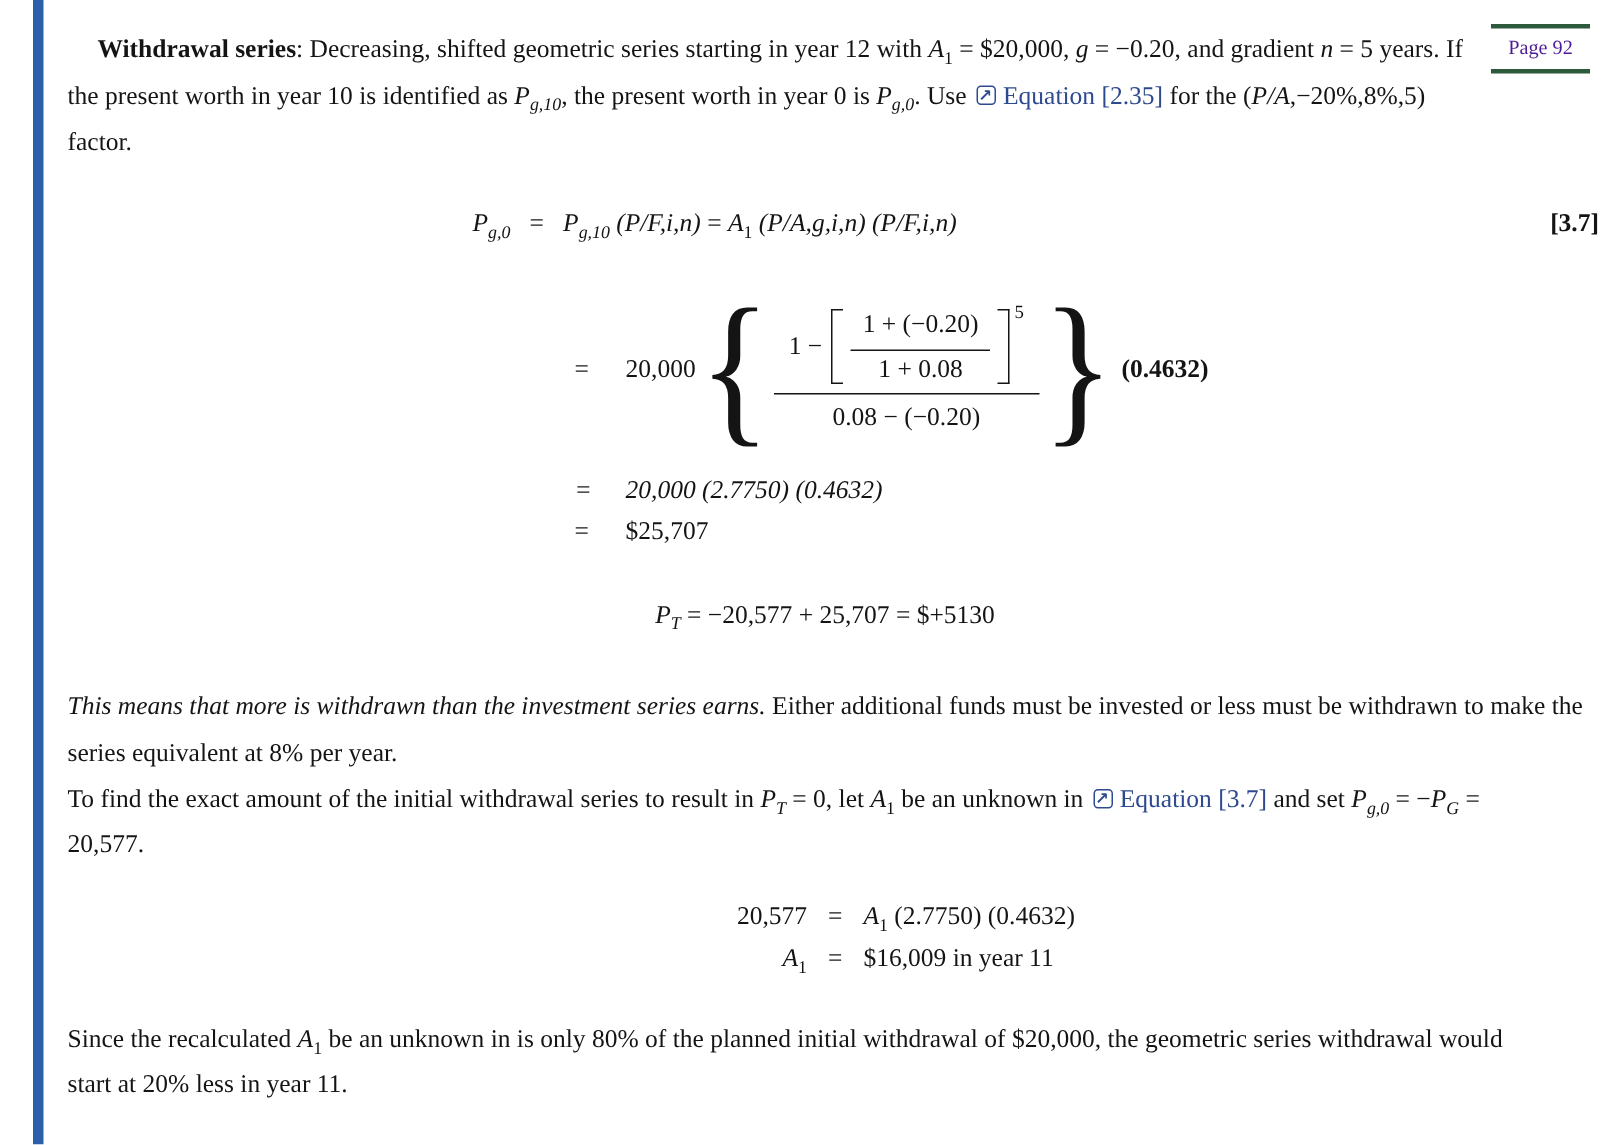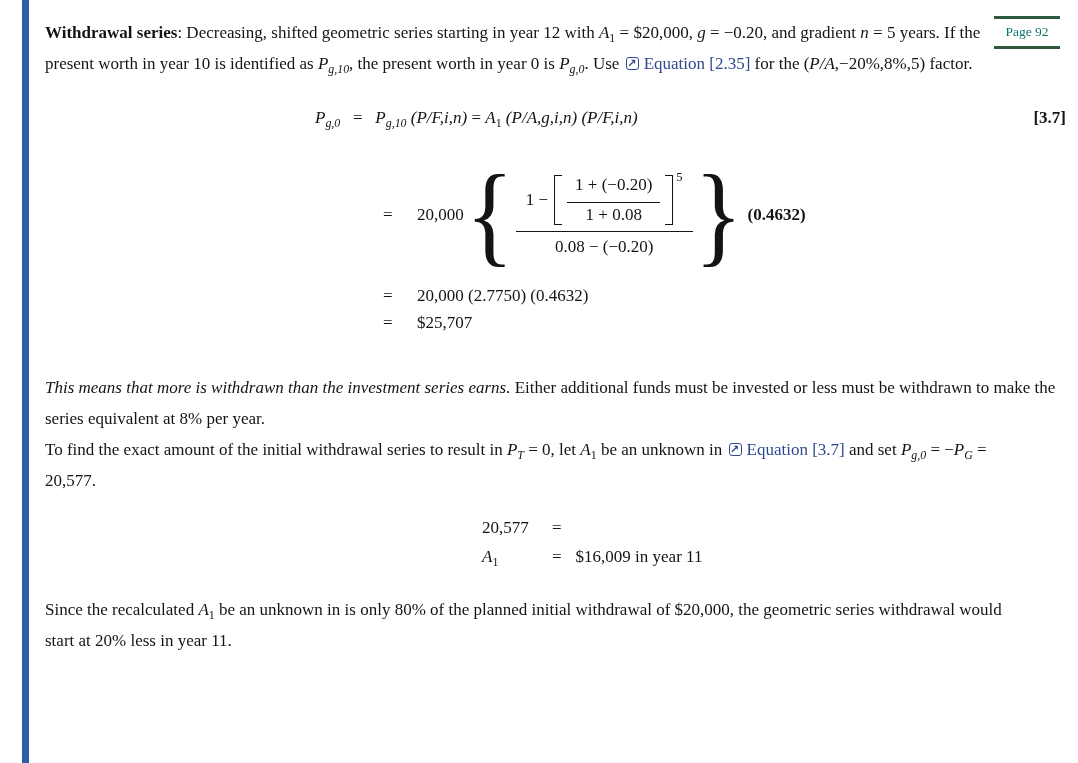--- a/index.html
+++ b/index.html
@@ -17,30 +17,30 @@
   .leftbar{
     position:absolute;left:22px;top:0;bottom:0;width:7px;
     background:var(--accent-blue);
   }
   .page{position:relative;margin-left:45px;padding-top:18px;height:763px;}
   .pagebadge{
     position:absolute;top:16px;right:18px;width:66px;
     border-top:3px solid var(--rule-green);
     border-bottom:3px solid var(--rule-green);
     padding:5px 0 6px 0;text-align:center;
-    font-size:13.5px;color:#0f766e;
+    font-size:13.5px;color:#4c1d95;
   }
   .para{line-height:1.82;}
   .p1{width:948px;}
   .p2{width:1025px;margin-top:36px;}
   .p3{width:992px;margin-top:0;}
   .p4{width:978px;margin-top:24px;}
   .pnet{margin-top:16px;}
   sub{font-size:70%;line-height:0;}
-  .seg-b{font-weight:bold;}
+  .seg-b{font-weight:bold;margin-left:20px;}
   .seg-i{font-style:italic;}
   sub.seg-isub{font-style:italic;}
   .seg-link{font-weight:normal;color:var(--link-navy);cursor:pointer;}
   .seg-icon{
     display:inline-block;width:13px;height:13px;
     border:1.6px solid var(--link-navy);border-radius:3px;
     position:relative;margin:0 5px 0 2px;vertical-align:-1px;
   }
   .seg-icon::before{
     content:"\2197";position:absolute;left:0.5px;top:-3.5px;
@@ -71,27 +71,27 @@
   .one-minus{margin-right:6px;}
   .innerfrac .inum{border-bottom:1.6px solid #141414;padding:0 8px 7px 8px;text-align:center;}
   .innerfrac .iden{padding-top:2px;text-align:center;}
   .sqbr{align-self:stretch;width:8px;border:1.7px solid #141414;}
   .sqbr-l{border-right:none;margin-right:5px;}
   .sqbr-r{border-left:none;margin-left:5px;}
   .expsup{align-self:flex-start;font-size:12.5px;margin:-4px 0 0 3px;line-height:1;}
   .tailfactor{margin-left:3px;font-weight:bold;}
   
   .eqcont{margin-left:338px;line-height:1.62;}
-  .eqcont.first{margin-top:6px;}
+  .eqcont.first{margin-top:6px;font-style:italic;}
   
   .centeredeq{text-align:center;margin-top:32px;width:1010px;}
   
   .eqpair{margin:18px 0 0 437px;line-height:1.65;}
   .eprow{display:flex;}
-  .elhs{display:inline-block;min-width:56px;text-align:left;}
+  .elhs{display:inline-block;min-width:56px;text-align:right;}
   .eeq{display:inline-block;margin:0 14px;}
 </style>
 </head>
 <body>
 
 <div class="leftbar"></div>
 
 <div class="page">
 
   <div class="pagebadge">
@@ -127,29 +127,31 @@
   </div>
 
   <div class="eqcont first">
     <span class="eqsign">=</span><span>20,000 (2.7750) (0.4632)</span>
   </div>
   <div class="eqcont">
     <span class="eqsign">=</span><span>$25,707</span>
   </div>
 
 
+  <div class="centeredeq"><span class="seg-i">P</span><sub class="seg-isub">T</sub><span class="seg-n"> = −20,577 + 25,707 = $+5130</span></div>
 
   <p class="para p2"><span class="seg-i">This means that more is withdrawn than the investment series earns.</span><span class="seg-n"> Either additional funds must be invested or less must be withdrawn to make the series equivalent at 8% per year.</span></p>
 
   <p class="para p3"><span class="seg-n">To find the exact amount of the initial withdrawal series to result in </span><span class="seg-i">P</span><sub class="seg-isub">T</sub><span class="seg-n"> = 0, let </span><span class="seg-i">A</span><sub class="seg-sub">1</sub><span class="seg-n"> be an unknown in </span><span class="seg-icon"></span><span class="seg-link">Equation [3.7]</span><span class="seg-n"> and set </span><span class="seg-i">P</span><sub class="seg-isub">g,0</sub><span class="seg-n"> = −</span><span class="seg-i">P</span><sub class="seg-isub">G</sub><span class="seg-n"> = 20,577.</span></p>
 
   <div class="eqpair">
     <div class="eprow">
       <span class="elhs"><span class="seg-n">20,577</span></span>
       <span class="eeq">=</span>
+      <span class="erhs"><span class="seg-i">A</span><sub class="seg-sub">1</sub><span class="seg-n"> (2.7750) (0.4632)</span></span>
     </div>
     <div class="eprow">
       <span class="elhs"><span class="seg-i">A</span><sub class="seg-sub">1</sub></span>
       <span class="eeq">=</span>
       <span class="erhs"><span class="seg-n">$16,009 in year 11</span></span>
     </div>
   </div>
 
   <p class="para p4"><span class="seg-n">Since the recalculated </span><span class="seg-i">A</span><sub class="seg-sub">1</sub><span class="seg-n"> be an unknown in is only 80% of the planned initial withdrawal of $20,000, the geometric series withdrawal would start at 20% less in year 11.</span></p>
 

